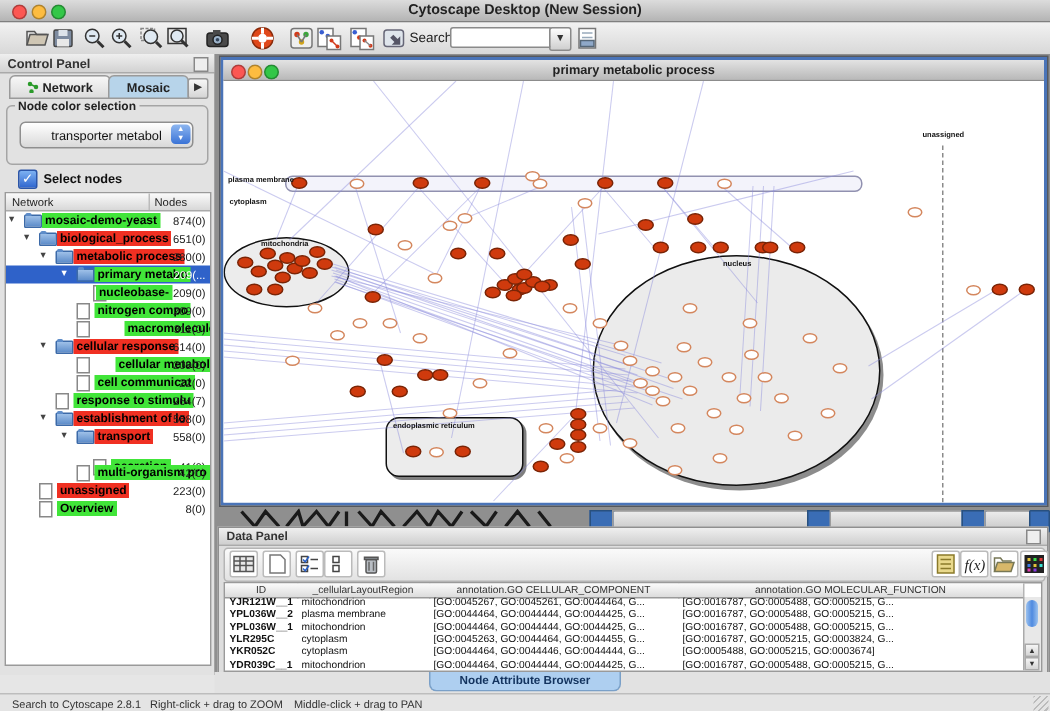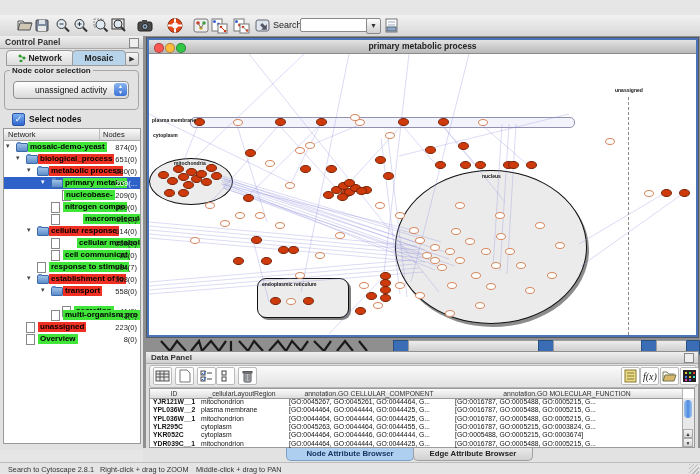--- a/index.html
+++ b/index.html
@@ -114,20 +114,26 @@
   .statusbar{position:absolute;left:0;top:462px;width:700px;height:12px;background:#e4e4e4;border-top:1px solid #bdbdbd;}
   .status-item{position:absolute;top:2px;font-size:7.3px;color:#333;white-space:nowrap;}
   .grip{position:absolute;right:1px;top:1px;width:10px;height:10px;
     background:repeating-linear-gradient(135deg,#bbb 0 1px,transparent 1px 3px);}
 </style>
 </head>
 <body>
 
 <div id="app">
 
+  <div class="titlebar">
+    <span class="light l-red" style="left:8px"></span>
+    <span class="light l-yel" style="left:21px"></span>
+    <span class="light l-grn" style="left:34px"></span>
+    <span class="title">Cytoscape Desktop (New Session)</span>
+  </div>
 
   <div class="toolbar">
     <button class="tbtn" style="left:14px">
       <svg width="18" height="17">
           <path d="M2 13 L4 6 h12 l-2 7 z" fill="#cfc6b4" stroke="#555"></path>
           <path d="M2 13 V4 h5 l1.5 2 h7" fill="none" stroke="#555"></path>
         </svg>
       </button>
     <button class="tbtn" style="left:31px">
       <svg width="18" height="17">
@@ -248,21 +254,21 @@
             <line x1="2" y1="2" x2="6" y2="4" stroke="#2a9a2a"></line>
           </svg>
         <span>Network</span></span>
       <span class="ctab sel" style="left:68px;width:52px">
         <span>Mosaic</span></span>
       <span class="ctab-arrow">▶</span>
     </div>
     <div class="groupbox">
       <span class="legend">Node color selection</span>
       <span class="combo">
-        <span>unassigned activity</span>
+        <span>transporter metabol</span>
         <span class="cap">▲<br>▼</span>
       </span>
     </div>
     <span class="chk">✓</span>
     <span class="chk-label">Select nodes</span>
     <div class="treebox">
       <div class="treehead">
         <span class="c1">Network</span>
         <span class="div"></span>
         <span class="c2">Nodes</span>
@@ -688,21 +694,20 @@
       <div class="vscroll">
         <div class="vthumb"></div>
         <div class="varr" style="bottom:9px">▲</div>
         <div class="varr" style="bottom:0">▼</div>
       </div>
     </div>
   </div>
 
   <div class="tabband">
     <span class="atab sel" style="left:143px;width:126px">Node Attribute Browser</span>
-    <span class="atab" style="left:270px;width:118px">Edge Attribute Browser</span>
   </div>
 
   <div class="statusbar">
     <span class="status-item" style="left:8px">Search to Cytoscape 2.8.1</span>
     <span class="status-item" style="left:100px">Right-click + drag to ZOOM</span>
     <span class="status-item" style="left:196px">Middle-click + drag to PAN</span>
     <span class="grip"></span>
   </div>
 </div>
 

